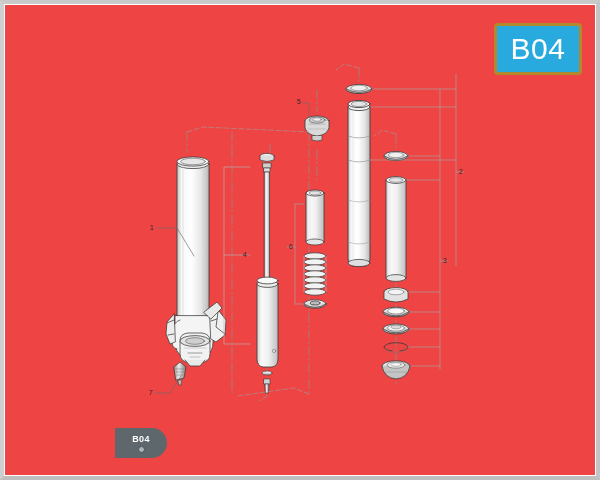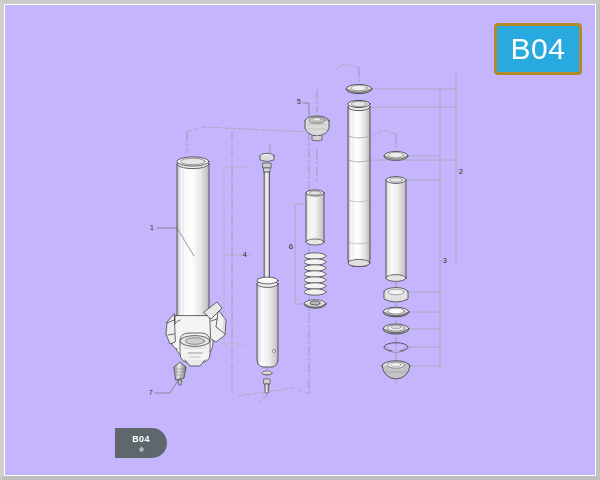--- a/index.html
+++ b/index.html
@@ -3,21 +3,21 @@
 <meta charset="utf-8">
 <style>
   html,body{margin:0;padding:0;}
   body{
     width:600px;height:480px;overflow:hidden;
     background:#ffffff;
     font-family:"Liberation Sans", sans-serif;
   }
   #page{
     position:relative;width:600px;height:480px;
-    background:#c4b5fd;
+    background:#ef4444;
     box-sizing:border-box;
     border-top:4px solid #c9c9c9;
     border-left:4px solid #cfcfcf;
     border-right:4px solid #c4c4c4;
     border-bottom:4px solid #bfbfbf;
   }
   #page:before{
     content:"";position:absolute;inset:0;
     box-shadow:inset 0 0 0 1px #ffffff;
     pointer-events:none;

